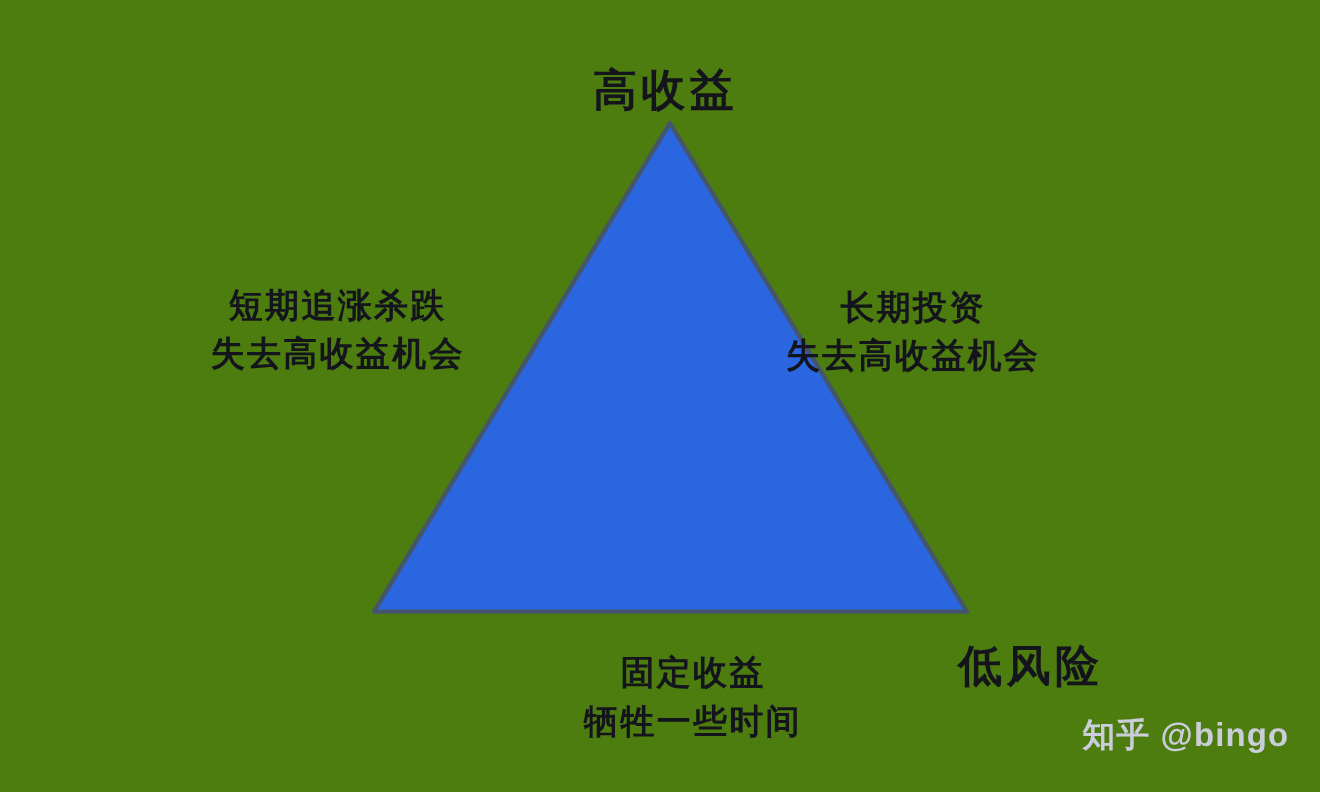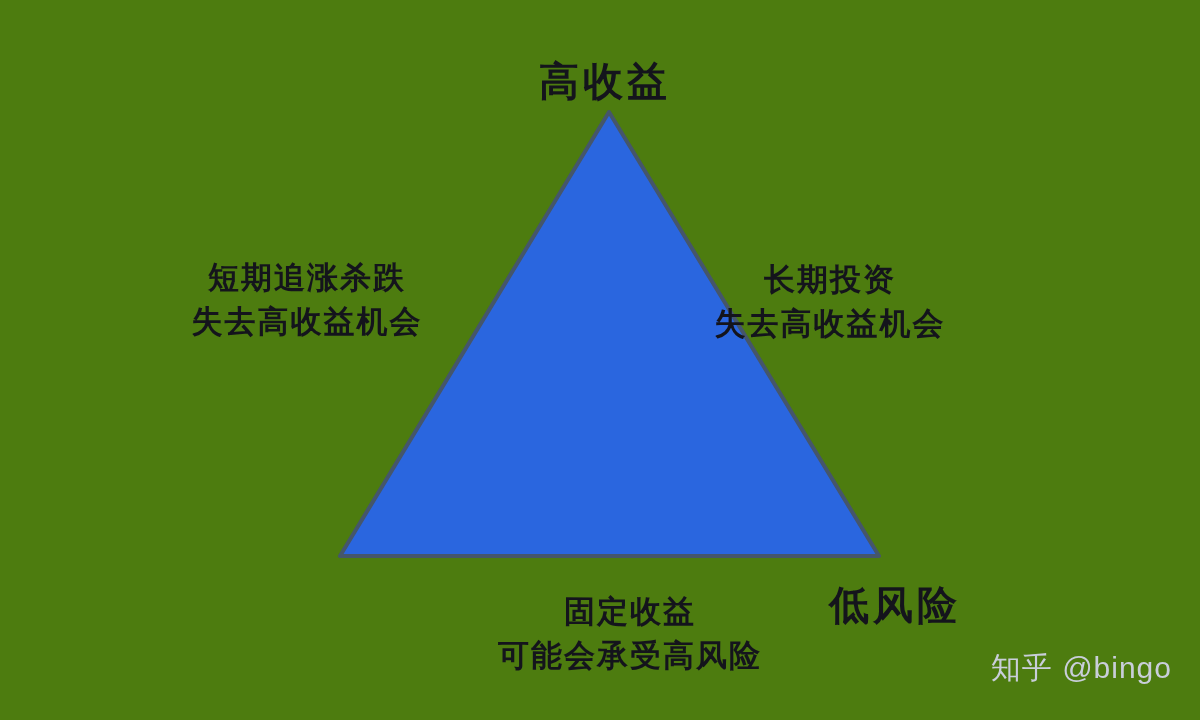--- a/index.html
+++ b/index.html
@@ -44,28 +44,28 @@
   .note {
     font-size: 31px;
     font-weight: 700;
     line-height: 44px;
     letter-spacing: 2px;
   }
   .label-top      { left: 605px; top: 54px; }
   .note-left      { left: 307px; top: 256px; }
   .note-right     { left: 830px; top: 258px; }
   .label-bottom-left  { left: 247px; top: 578px; }
-  .label-bottom-right { left: 895px; top: 578px; }
+  .label-bottom-right { left: 937px; top: 578px; }
   .note-bottom    { left: 612px; top: 590px; margin-left: 18px; }
   .watermark {
     position: absolute;
     right: 28px;
     top: 648px;
     font-size: 30px;
-    font-weight: 400;
+    font-weight: 700;
     letter-spacing: 1px;
     color: #C9CEDA;
     white-space: nowrap;
   }
 </style>
 </head>
 <body>
 
 <div class="canvas">
 
@@ -83,18 +83,18 @@
   <div class="label note note-right">
     <div>长期投资</div>
     <div>失去高收益机会</div>
   </div>
 
 
   <div class="label corner-label label-bottom-right">低风险</div>
 
   <div class="label note note-bottom">
     <div>固定收益</div>
-    <div>可能会承受高风险</div>
+    <div>牺牲一些时间</div>
   </div>
 
   <div class="watermark">知乎 @bingo</div>
 
 </div>
 
 </body></html>

